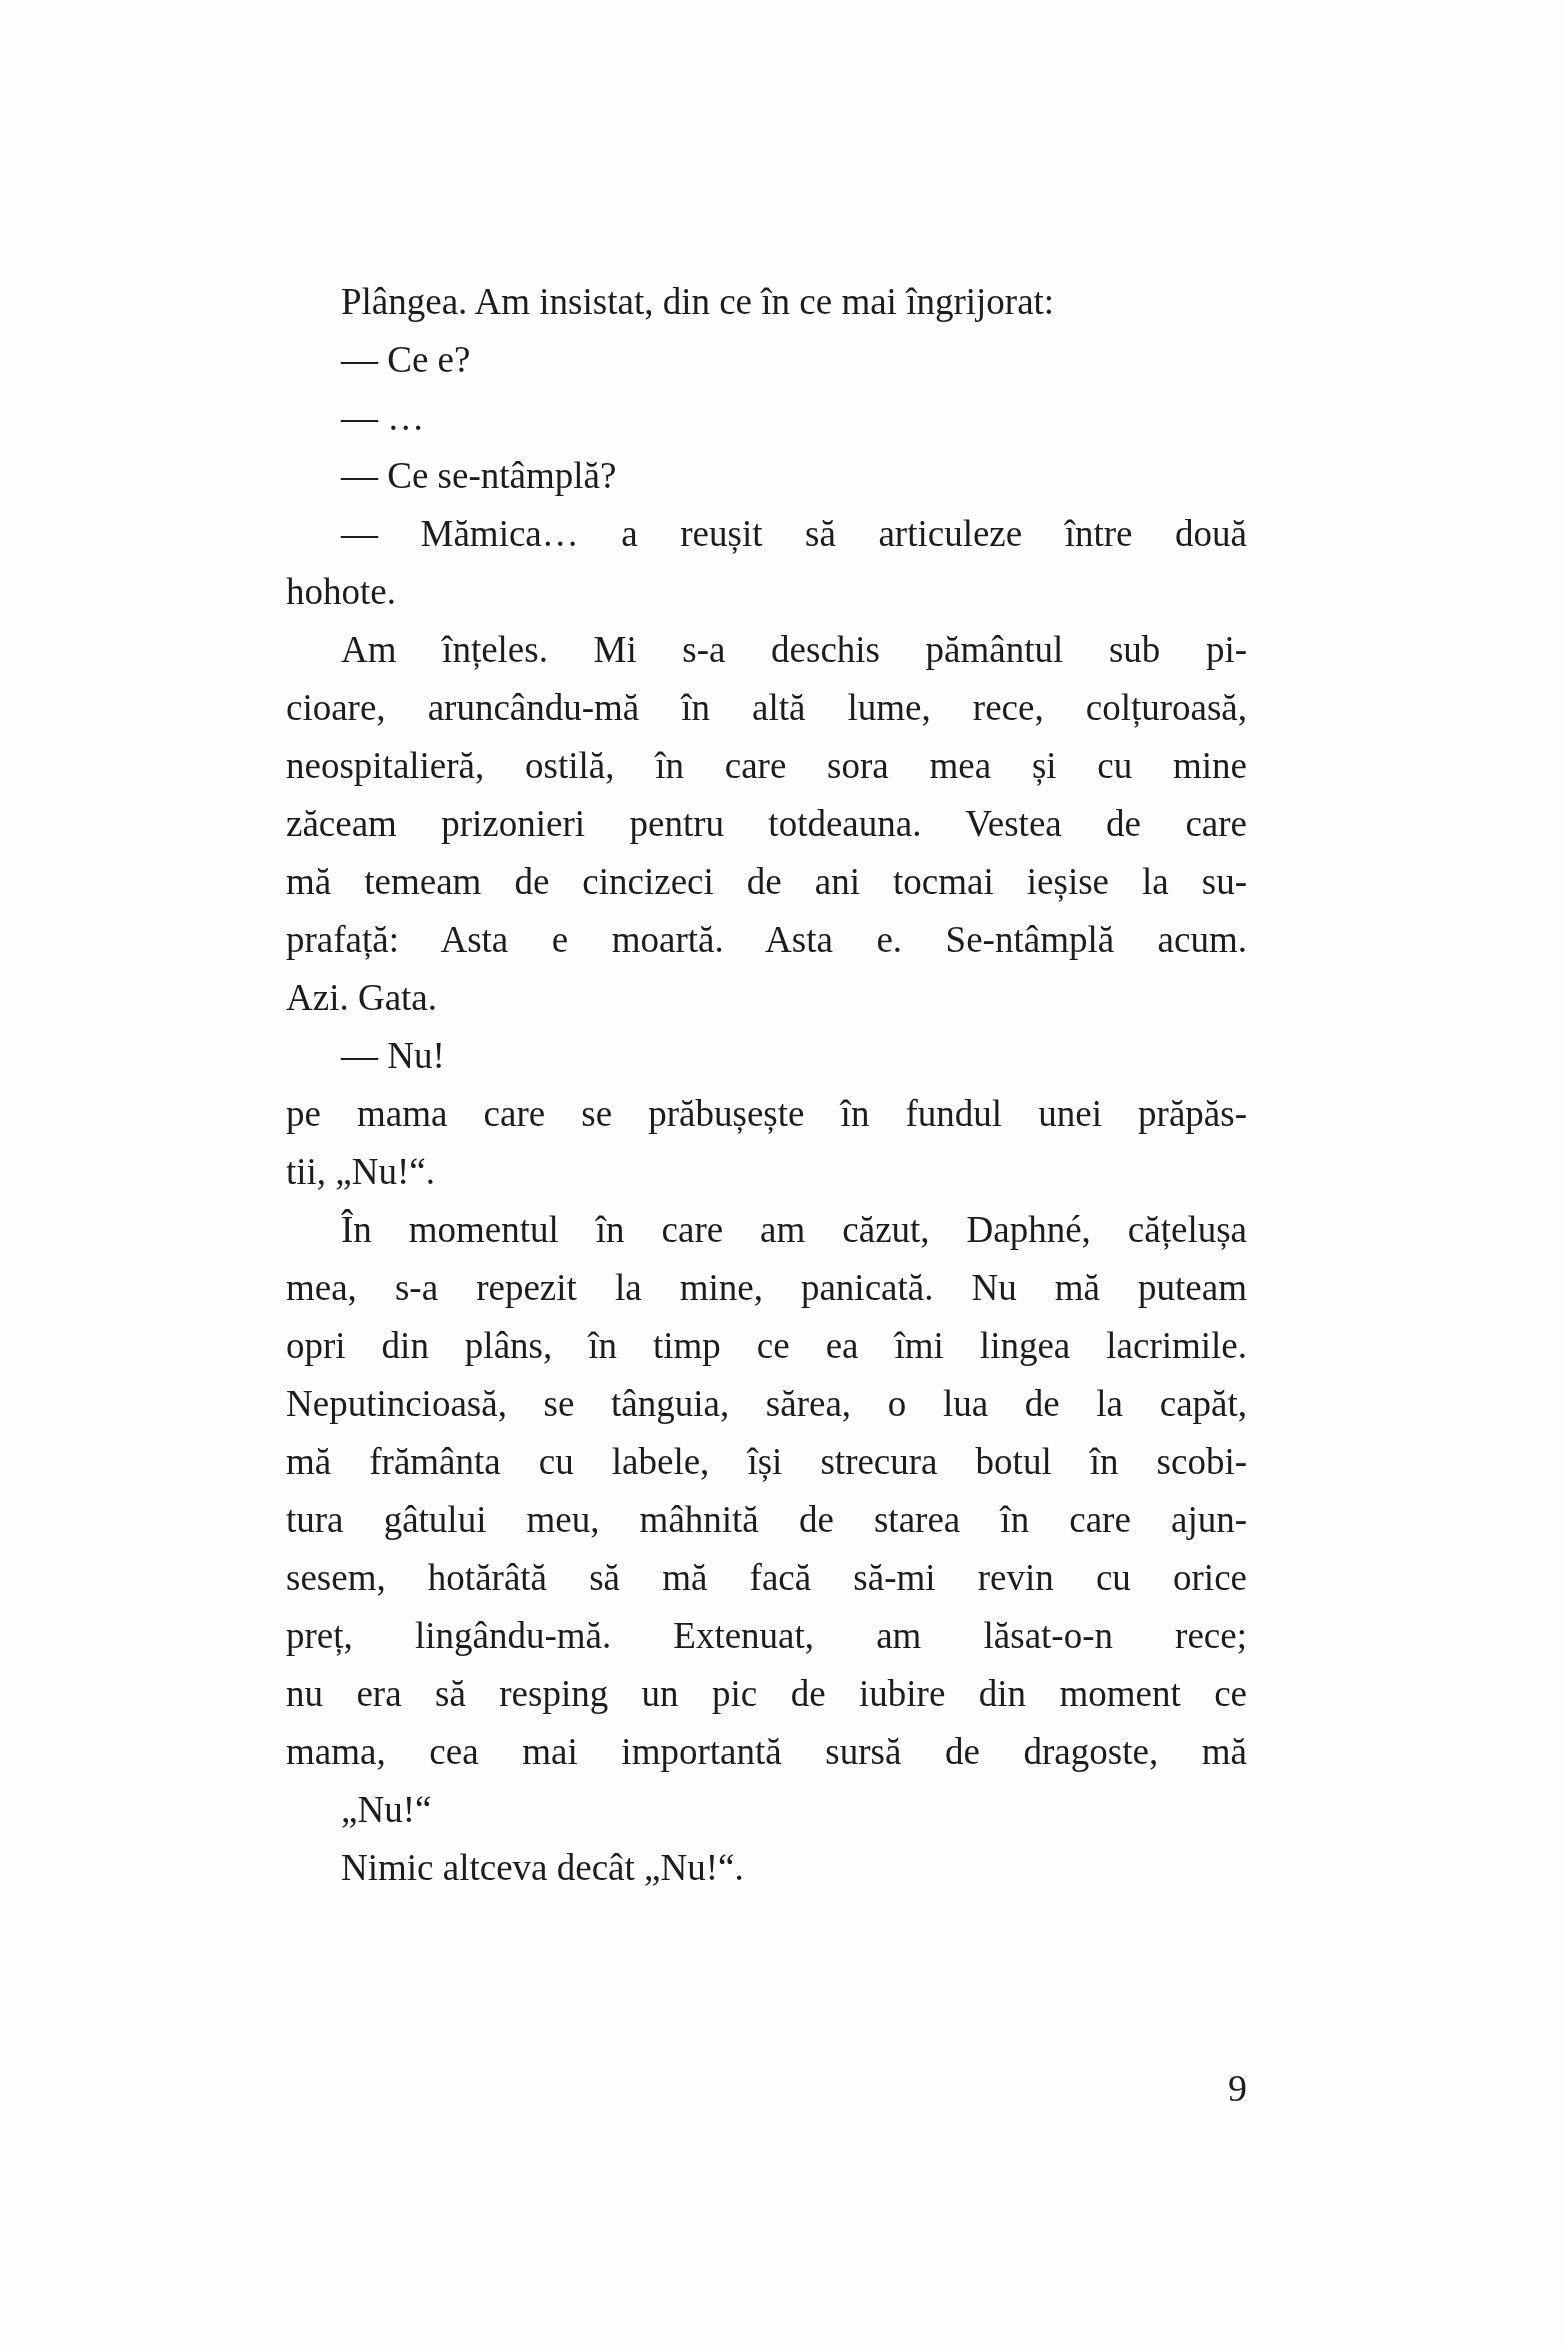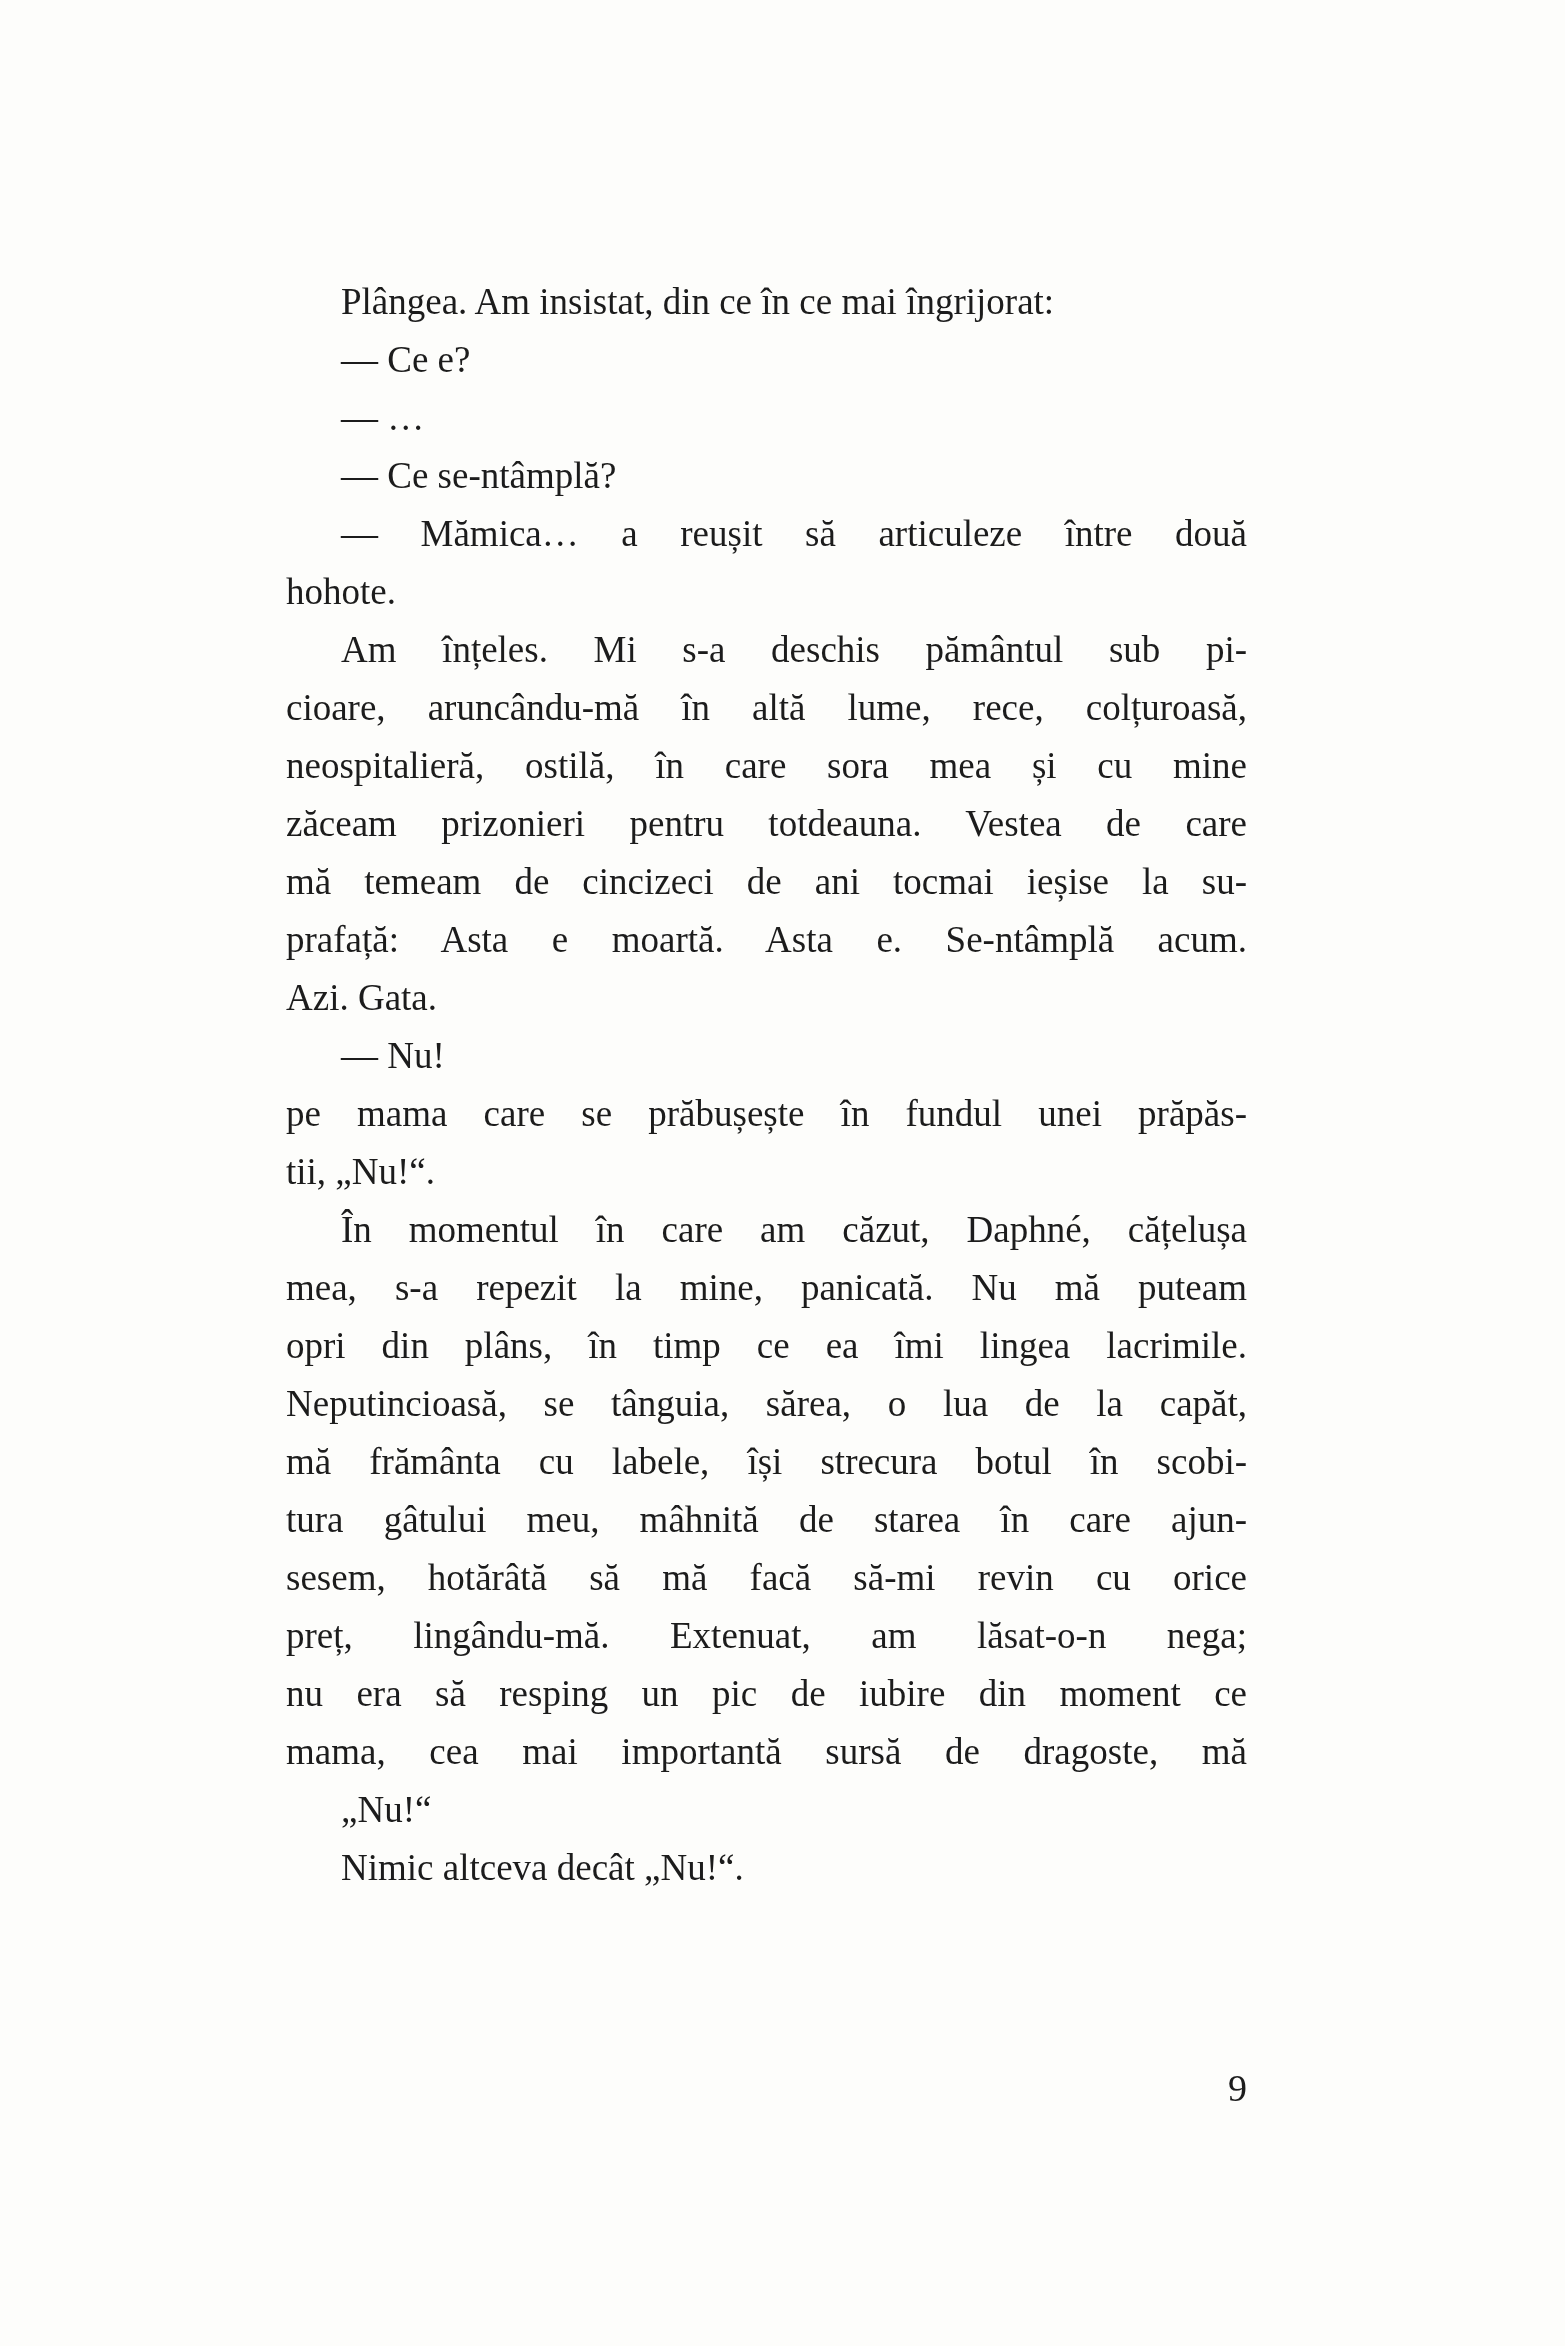--- a/index.html
+++ b/index.html
@@ -89,21 +89,21 @@
         <div class="line">tii, „Nu!“.</div>
       </div>
       <div class="paragraph">
         <div class="line first just">În momentul în care am căzut, Daphné, cățelușa</div>
         <div class="line just">mea, s-a repezit la mine, panicată. Nu mă puteam</div>
         <div class="line just">opri din plâns, în timp ce ea îmi lingea lacrimile.</div>
         <div class="line just">Neputincioasă, se tânguia, sărea, o lua de la capăt,</div>
         <div class="line just">mă frământa cu labele, își strecura botul în scobi-</div>
         <div class="line just">tura gâtului meu, mâhnită de starea în care ajun-</div>
         <div class="line just">sesem, hotărâtă să mă facă să-mi revin cu orice</div>
-        <div class="line just">preț, lingându-mă. Extenuat, am lăsat-o-n nega;</div>
+        <div class="line just">preț, lingându-mă. Extenuat, am lăsat-o-n rece;</div>
         <div class="line just">nu era să resping un pic de iubire din moment ce</div>
         <div class="line just">mama, cea mai importantă sursă de dragoste, mă</div>
       </div>
       <div class="paragraph">
         <div class="line first">„Nu!“</div>
       </div>
       <div class="paragraph">
         <div class="line first">Nimic altceva decât „Nu!“.</div>
       </div>
     </div>

